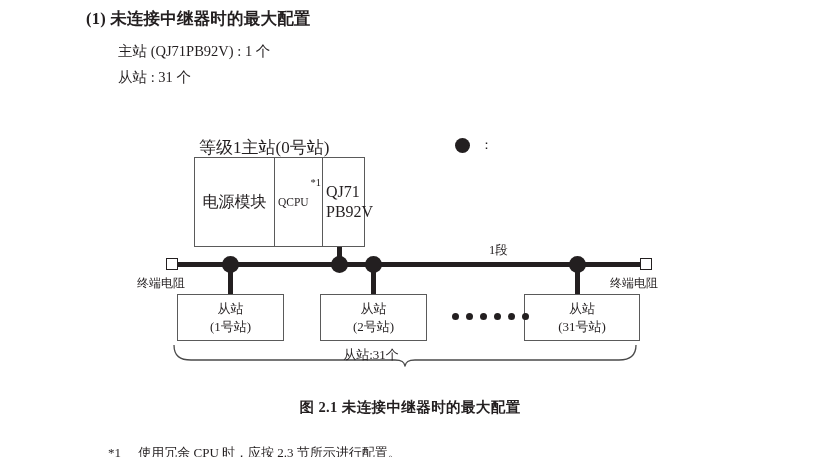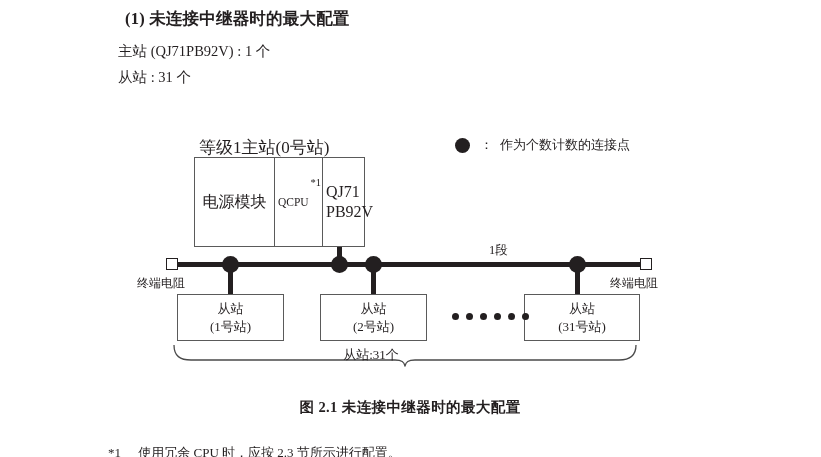--- a/index.html
+++ b/index.html
@@ -24,21 +24,20 @@
 
   
   .heading {
     position: absolute;
     left: 86px;
     top: 8px;
     font-size: 16.5px;
     font-weight: bold;
     letter-spacing: 0.2px;
     white-space: nowrap;
-    margin-left: 39px;
   }
   .spec-line {
     position: absolute;
     left: 118px;
     font-size: 14.5px;
     white-space: nowrap;
   }
   .spec-line.l1 { top: 42px; }
   .spec-line.l2 { top: 68px; }
 
@@ -270,21 +269,20 @@
 
   <div class="heading">(1) 未连接中继器时的最大配置</div>
   <div class="spec-line l1">主站 (QJ71PB92V) : 1 个</div>
   <div class="spec-line l2">从站 : 31 个</div>
 
   <div class="diagram">
 
     <div class="legend">
       <span class="legend-dot"></span>
       <span class="legend-colon">：</span>
-      <span>作为个数计数的连接点</span>
     </div>
 
     <div class="label rack-title">等级1主站(0号站)</div>
 
     <div class="rack">
       <div class="rack-cell cell-power">
         <span>电源模块</span>
       </div>
       <div class="rack-cell cell-cpu">
         <span>QCPU</span>

